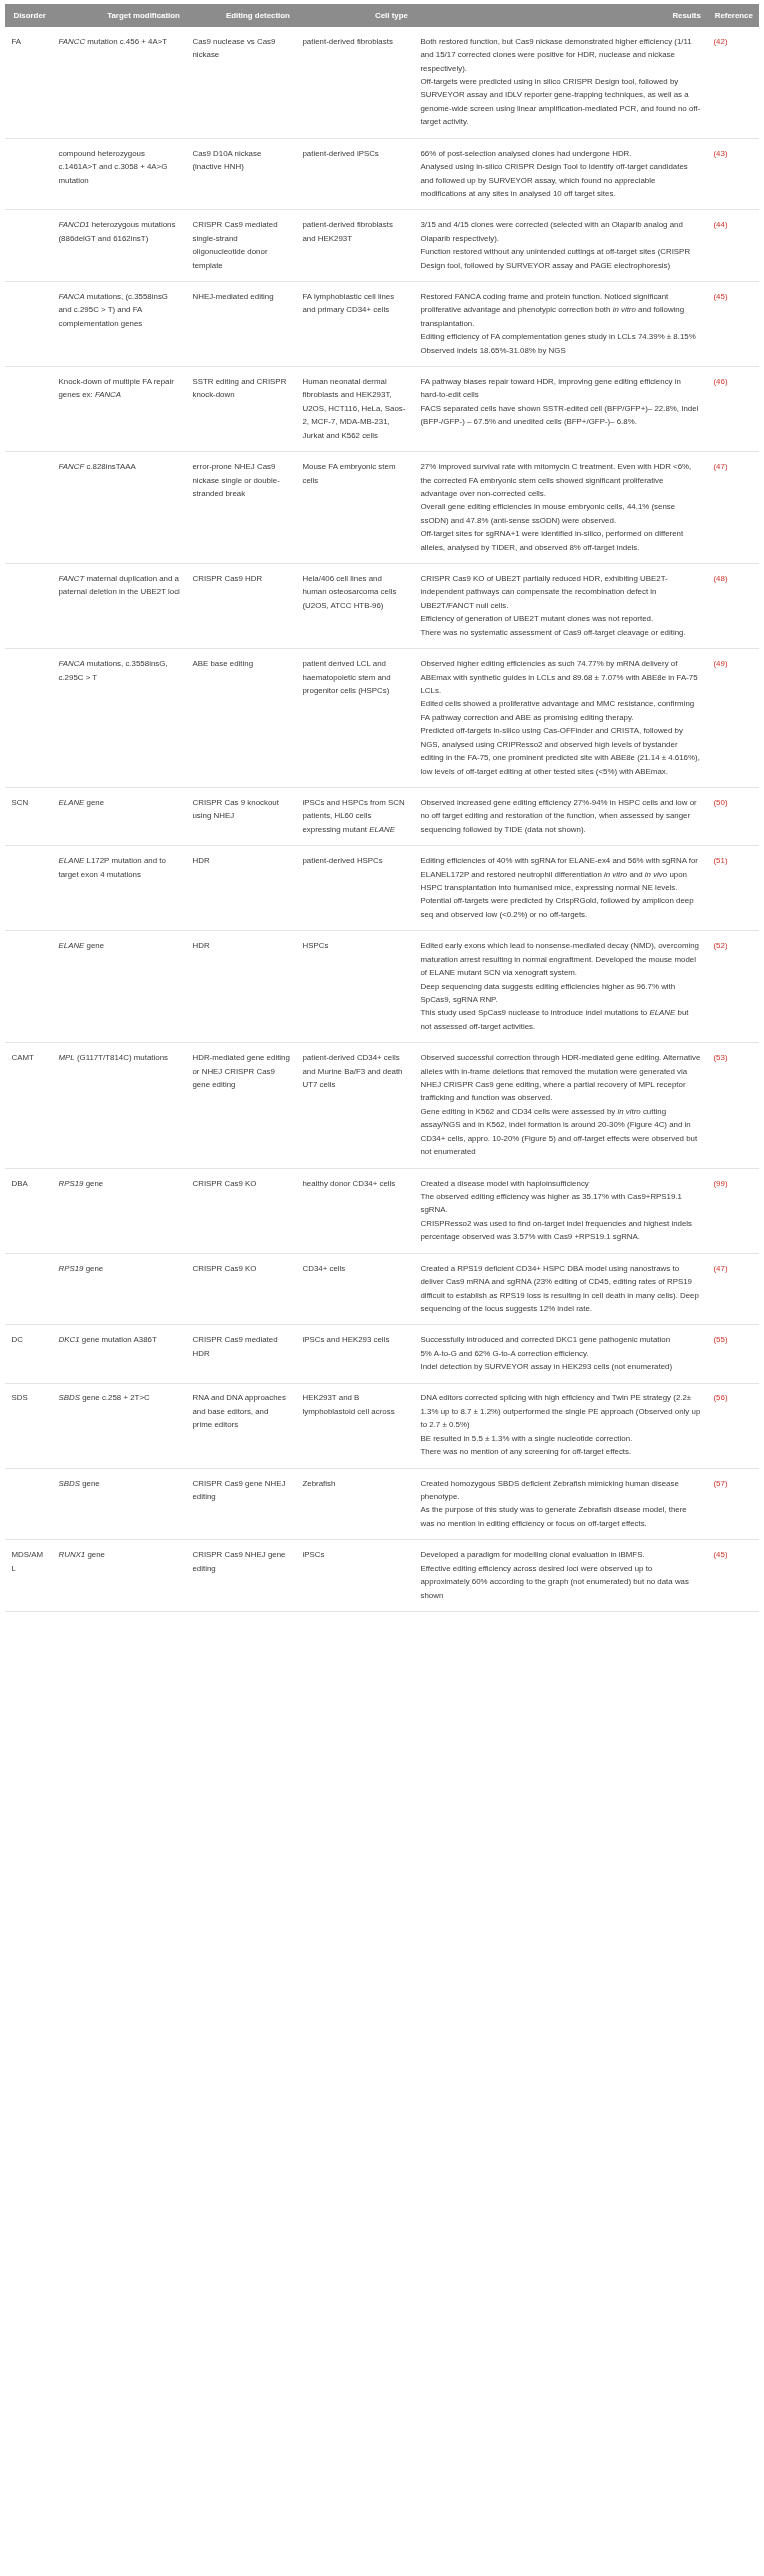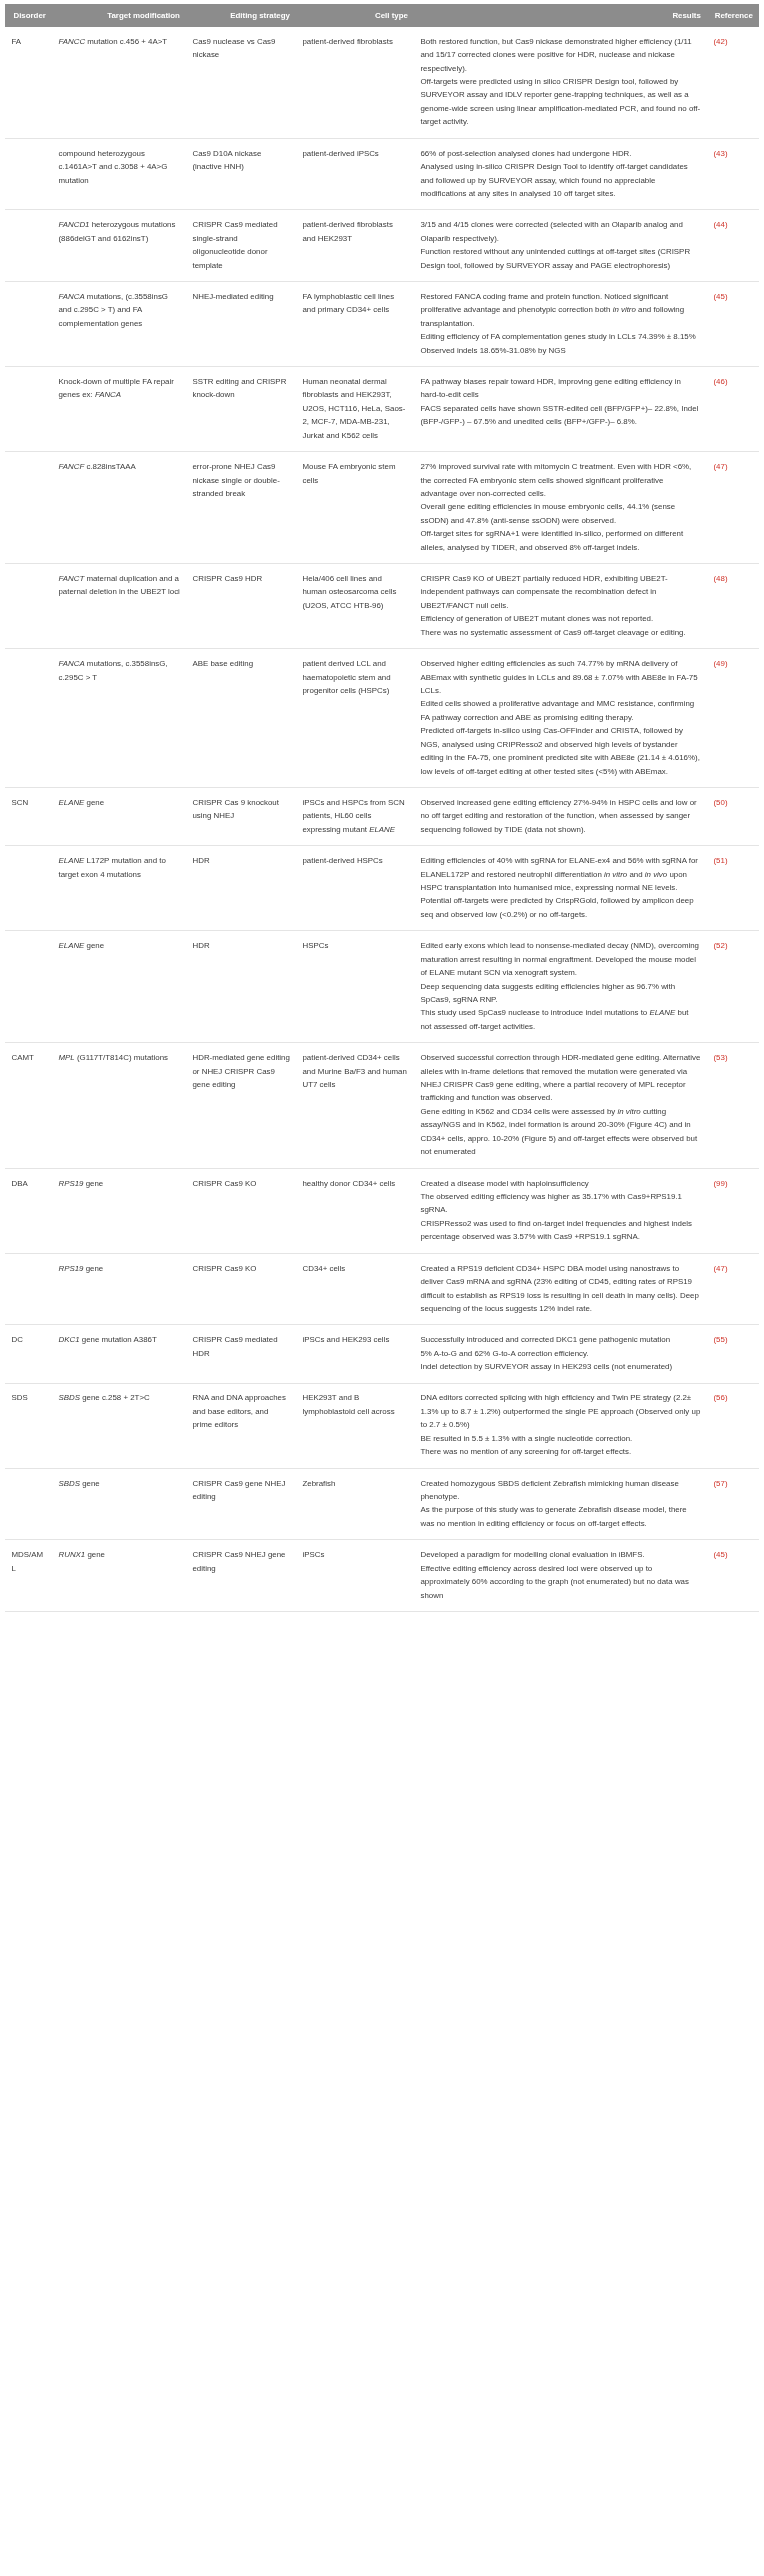--- a/index.html
+++ b/index.html
@@ -60,21 +60,21 @@
       <col class="c-target">
       <col class="c-strategy">
       <col class="c-celltype">
       <col class="c-results">
       <col class="c-reference">
     </colgroup>
     <thead>
       <tr id="header-row">
           <th>Disorder</th>
           <th>Target modification</th>
-          <th>Editing strategy</th>
+          <th>Editing detection</th>
           <th>Cell type</th>
           <th>Results</th>
           <th>Reference</th>
         </tr>
     </thead>
     <tbody id="table-body">
         <tr>
     <td class="disorder-cell">FA</td>
     <td class="target-cell"><i>FANCC</i> mutation c.456 + 4A&gt;T</td>
     <td class="strategy-cell">Cas9 nuclease vs Cas9 nickase</td>
@@ -174,21 +174,21 @@
     <td class="celltype-cell">HSPCs</td>
     <td class="results-cell">Edited early exons which lead to nonsense-mediated decay (NMD), overcoming maturation arrest resulting in normal engraftment. Developed the mouse model of ELANE mutant SCN via xenograft system.
 Deep sequencing data suggests editing efficiencies higher as 96.7% with SpCas9, sgRNA RNP.
 This study used SpCas9 nuclease to introduce indel mutations to <i>ELANE</i> but not assessed off-target activities.</td>
     <td class="reference-cell"><a>(52)</a></td>
   </tr>
         <tr>
     <td class="disorder-cell">CAMT</td>
     <td class="target-cell"><i>MPL</i> (G117T/T814C) mutations</td>
     <td class="strategy-cell">HDR-mediated gene editing or NHEJ CRISPR Cas9 gene editing</td>
-    <td class="celltype-cell">patient-derived CD34+ cells and Murine Ba/F3 and human UT7 cells</td>
+    <td class="celltype-cell">patient-derived CD34+ cells and Murine Ba/F3 and death UT7 cells</td>
     <td class="results-cell">Observed successful correction through HDR-mediated gene editing. Alternative alleles with in-frame deletions that removed the mutation were generated via NHEJ CRISPR Cas9 gene editing, where a partial recovery of MPL receptor trafficking and function was observed.
 Gene editing in K562 and CD34 cells were assessed by <i>in vitro</i> cutting assay/NGS and in K562, indel formation is around 20-30% (Figure 4C) and in CD34+ cells, appro. 10-20% (Figure 5) and off-target effects were observed but not enumerated</td>
     <td class="reference-cell"><a>(53)</a></td>
   </tr>
         <tr>
     <td class="disorder-cell">DBA</td>
     <td class="target-cell"><i>RPS19</i> gene</td>
     <td class="strategy-cell">CRISPR Cas9 KO</td>
     <td class="celltype-cell">healthy donor CD34+ cells</td>
     <td class="results-cell">Created a disease model with haploinsufficiency

